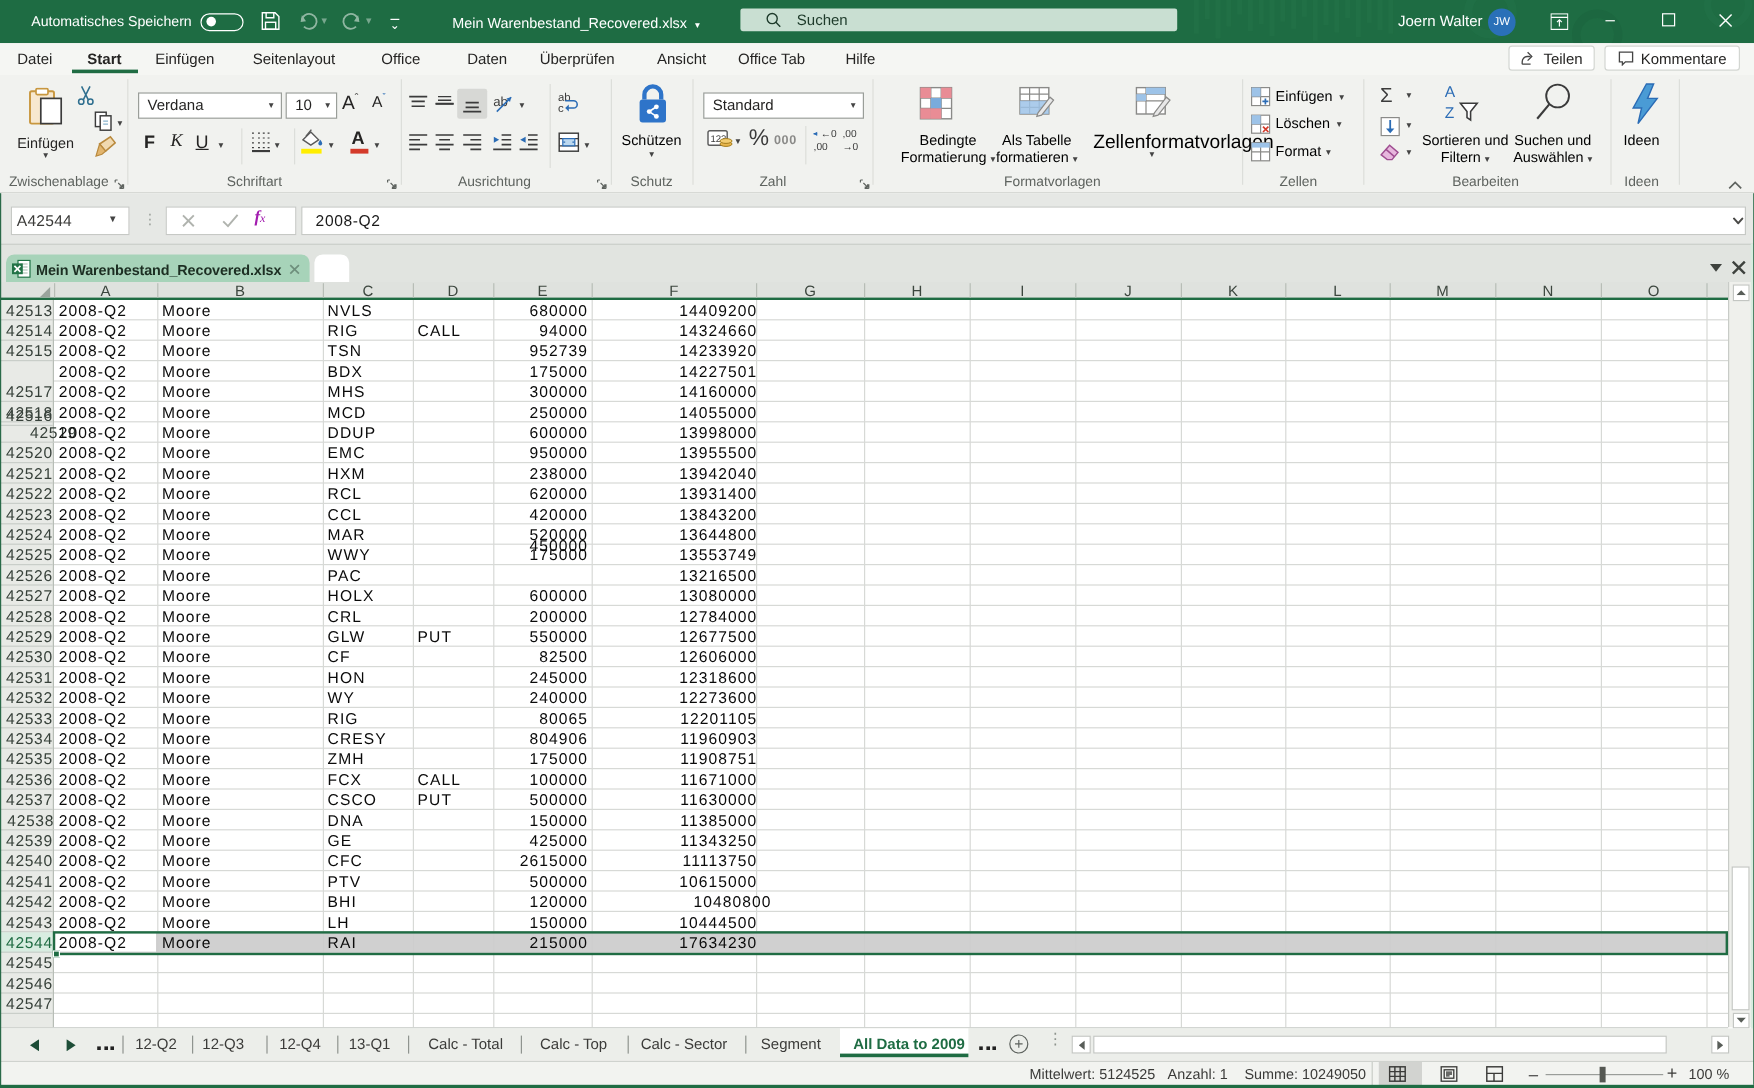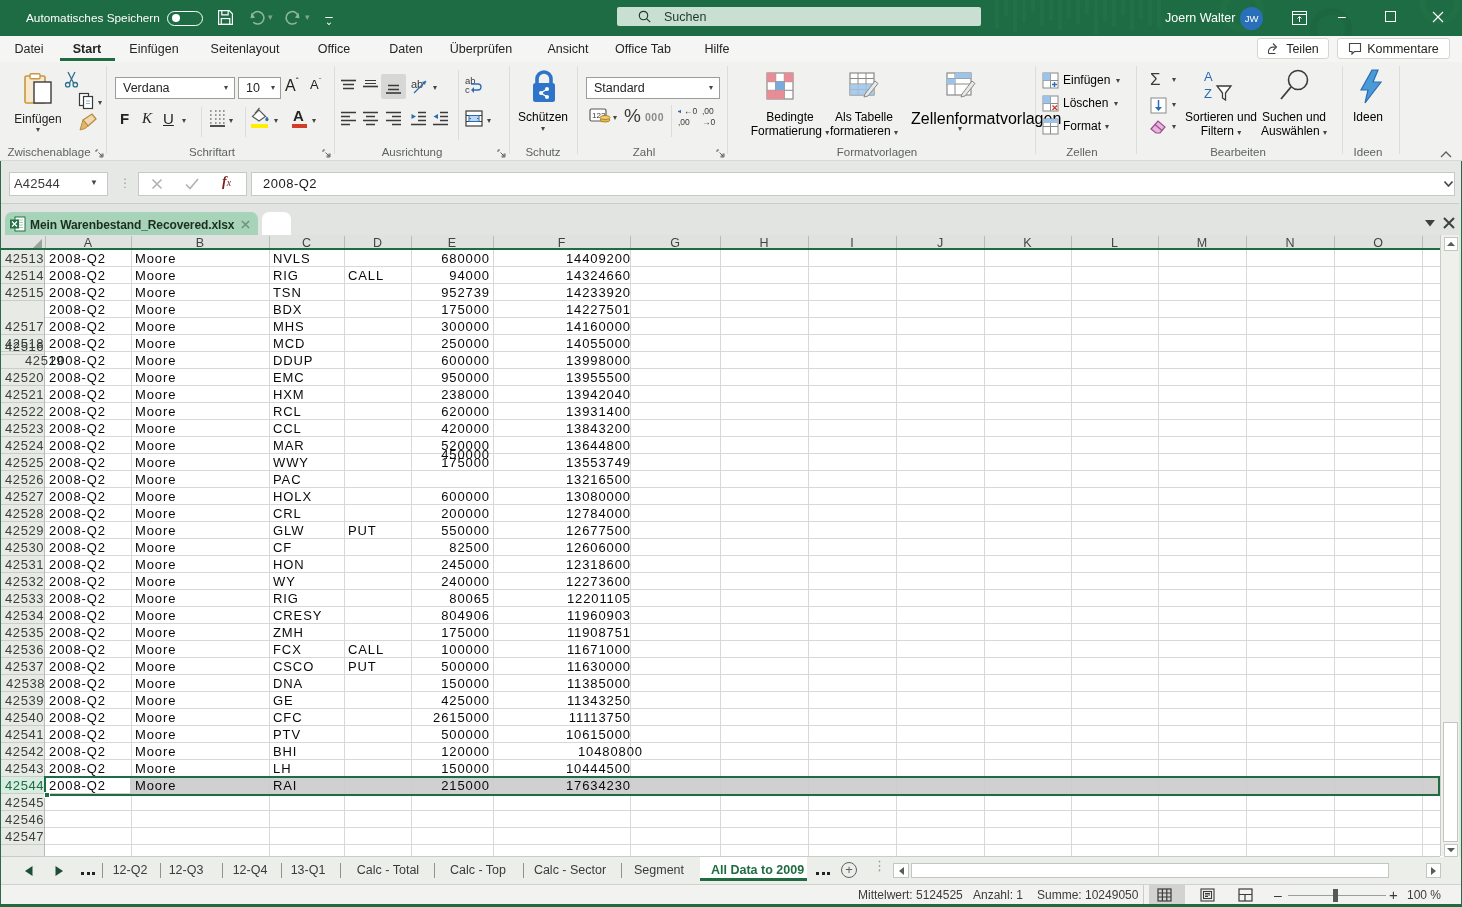--- a/index.html
+++ b/index.html
@@ -45,20 +45,21 @@
       <path d="M3.5 8.2a6.2 6.2 0 1 1 1.8 5" fill="none" stroke="#fff" stroke-width="1.5"></path>
       <path d="M7 8.8L2.5 9.3 3.6 3.6z" fill="#fff"></path>
     </svg>
 <div class="ab" style="left:268px;top:12px;color:#fff;opacity:.4;font-size:9px;">▾</div>
 <svg class="ab" style="left:284px;top:9px;opacity:.5" width="18" height="17" viewBox="0 0 18 17">
       <path d="M14.5 8.2a6.2 6.2 0 1 0-1.8 5" fill="none" stroke="#fff" stroke-width="1.5"></path>
       <path d="M11 8.8l4.5.5-1.1-5.7z" fill="#fff"></path>
     </svg>
 <div class="ab" style="left:305px;top:12px;color:#fff;opacity:.4;font-size:9px;">▾</div>
 <div class="ab" style="left:323px;top:11px;color:#fff;font-size:10px;line-height:7px;text-align:center;width:12px;">⚊<br>⌄</div>
+<div class="ab" style="left:312px;top:9.5px;width:336px;text-align:center;color:#fff;font-size:12px;line-height:18px;white-space:nowrap;">Mein Warenbestand_Recovered.xlsx&nbsp;&nbsp;<span style="font-size:8px;">▾</span></div>
 <div class="ab" style="left:617px;top:7px;width:364px;height:19px;background:#c9dfd2;border-radius:2px;"></div>
 <svg class="ab" style="left:638px;top:10px;" width="13" height="13" viewBox="0 0 13 13">
       <circle cx="5.5" cy="5.5" r="4.2" fill="none" stroke="#1d3a2a" stroke-width="1.15"></circle>
       <path d="M8.6 8.6l3.6 3.6" stroke="#1d3a2a" stroke-width="1.15"></path>
     </svg>
 <div class="ab" style="left:664px;top:9px;color:#1d3a2a;font-size:12.5px;line-height:16px;">Suchen</div>
 <div class="ab" style="left:1165px;top:9px;color:#fff;font-size:12.5px;line-height:18px;">Joern Walter</div>
 <div class="ab ctr" style="left:1240px;top:7px;width:23px;height:23px;border-radius:50%;background:#2a70b8;color:#fff;font-size:9.5px;">JW</div>
 <svg class="ab" style="left:1292px;top:11px;" width="15" height="14" viewBox="0 0 15 14">
       <rect x="0.5" y="0.5" width="14" height="13" fill="none" stroke="#fff" stroke-width="1"></rect>
@@ -362,21 +363,21 @@
 <div class="ab" style="left:14px;top:15px;font-size:13px;color:#3b3b39;letter-spacing:.2px;">A42544</div>
 <div class="ab" style="left:90px;top:17px;font-size:8px;color:#444;">▼</div>
 <div class="ab" style="left:119px;top:17px;color:#9aa09a;font-size:12px;line-height:10px;">⋮</div>
 <div class="ab" style="left:138px;top:11px;width:109px;height:24px;background:#fff;border:1px solid #c6c9c5;"></div>
 <svg class="ab" style="left:151px;top:17px;" width="12" height="12" viewBox="0 0 12 12">
       <path d="M1.5 1.5l9 9M10.5 1.5l-9 9" stroke="#b0b3ae" stroke-width="1.6"></path>
     </svg>
 <svg class="ab" style="left:185px;top:17px;" width="14" height="12" viewBox="0 0 14 12">
       <path d="M1 6.5l4 4L13 1" fill="none" stroke="#b0b3ae" stroke-width="1.6"></path>
     </svg>
-<div class="ab" style="left:222px;top:13px;font-size:14px;font-style:italic;font-family:'Liberation Serif',serif;color:#7f1d1d;"><b>f</b><span style="font-size:10px;">x</span></div>
+<div class="ab" style="left:212px;top:13px;font-size:14px;font-style:italic;font-family:'Liberation Serif',serif;color:#a21caf;"><b>f</b><span style="font-size:10px;">x</span></div>
 <div class="ab" style="left:251px;top:11px;width:1204px;height:24px;background:#fff;border:1px solid #c6c9c5;"></div>
 <div class="ab" style="left:263px;top:15px;font-size:13px;color:#1a1a1a;letter-spacing:.5px;">2008-Q2</div>
 <svg class="ab" style="left:1444px;top:20px;" width="9" height="6" viewBox="0 0 9 6">
       <path d="M0.5 0.5L4.5 5l4-4.5" fill="none" stroke="#4a4a48" stroke-width="1.6"></path>
     </svg>
 </div>
 <div class="ab" style="left:0;top:203px;width:1462px;height:32px;background:#e1e4e0;border-top:1px solid #c9ccc8;">
 <div class="ab" style="left:5px;top:8px;width:253px;height:24px;background:#a7d3b9;border-radius:7px 7px 0 0;"></div>
 <svg class="ab" style="left:10px;top:12px;" width="16" height="16" viewBox="0 0 16 16">
 <rect x="5" y="1" width="10" height="14" fill="#fff" stroke="#217346" stroke-width="1"></rect>

